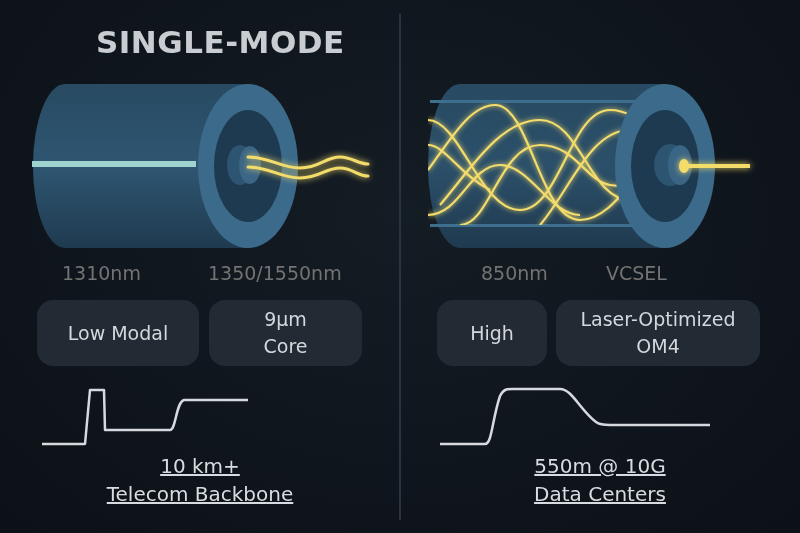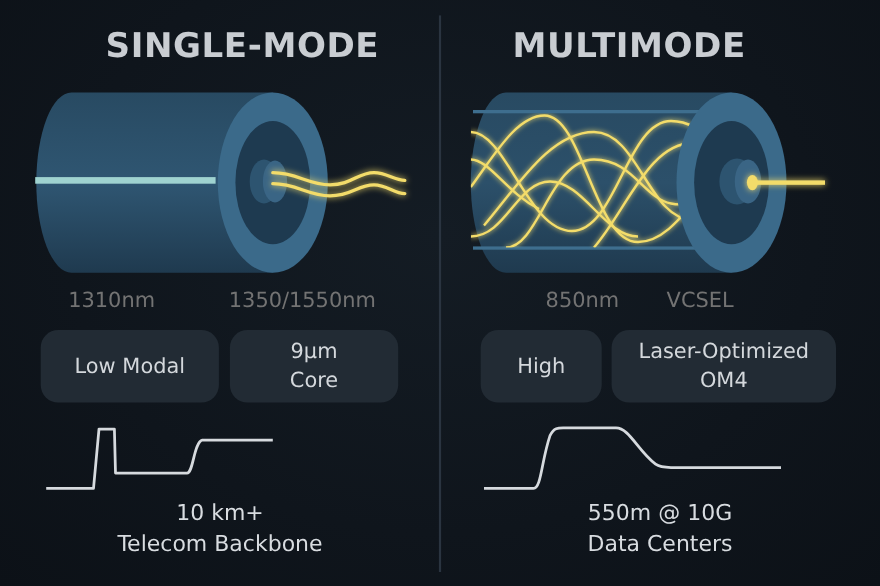--- a/index.html
+++ b/index.html
@@ -20,21 +20,21 @@
   .left .title { left:96px; }
   .right .title { left:66px; }
   svg.fiber { position:absolute; left:0; top:78px; }
   .label { position:absolute; top:262px; font-size:19px; color:#737373; white-space:nowrap; }
   .box {
     position:absolute; top:300px; height:66px; border-radius:16px; background:#222b34;
     display:flex; flex-direction:column; align-items:center; justify-content:center;
     font-size:19px; line-height:27px; color:#d4d8dc; text-align:center;
   }
   svg.pulse { position:absolute; left:0; top:380px; }
-  .foot { position:absolute; top:452px; width:400px; text-align:center; font-size:20px; line-height:28px; color:#d8dce0; }
+  .foot { position:absolute; top:452px; width:400px; text-align:center; font-size:20px; line-height:28px; color:#d8dce0;text-decoration:underline; }
   .foot .l1 { display:block; }
   .foot .l2 { display:block; }
 </style>
 </head>
 <body>
 
 <div class="divider"></div>
 
 <div class="panel left">
   <div class="title">SINGLE-MODE</div>
@@ -85,21 +85,20 @@
     <path d="M 42 444 L 85 444 L 90 390 L 104 390 L 105 430 L 170 430 C 176 430, 176 402, 184 400 L 248 400" fill="none" stroke="#d6dade" stroke-width="2.5" stroke-linejoin="round"></path>
   </svg>
 
   <div class="foot">
     <span class="l1">10 km+</span>
     <span class="l2">Telecom Backbone</span>
   </div>
 </div>
 
 <div class="panel right">
-  <div class="title">MULTIMODE</div>
 
   <svg class="fiber" width="400" height="180" viewBox="0 78 400 180">
     <defs>
       <linearGradient id="rbody" x1="0" y1="0" x2="0" y2="1">
         <stop offset="0" stop-color="#284a62"></stop>
         <stop offset="0.5" stop-color="#2c506a"></stop>
         <stop offset="1" stop-color="#1f3a4f"></stop>
       </linearGradient>
       <filter id="glowR" x="-20%" y="-20%" width="140%" height="140%">
         <feGaussianBlur stdDeviation="2.5" result="b"></feGaussianBlur>
@@ -127,21 +126,21 @@
     <ellipse cx="265" cy="166" rx="50" ry="82" fill="#3b6a8a"></ellipse>
     <ellipse cx="265" cy="166" rx="34" ry="56" fill="#1e3a50"></ellipse>
     <ellipse cx="270" cy="165" rx="16" ry="21" fill="#2d5470"></ellipse>
     <ellipse cx="280" cy="165" rx="12" ry="20" fill="#3a6585"></ellipse>
     <g filter="url(#glowL)">
       <ellipse cx="284" cy="166" rx="5" ry="7" fill="#f3dc6a"></ellipse>
       <rect x="284" y="164" width="66" height="4" fill="#f3dc6a"></rect>
     </g>
   </svg>
 
-  <div class="label" style="left:96px">850nm</div>
+  <div class="label" style="left:81px">850nm</div>
   <div class="label" style="left:206px">VCSEL</div>
 
   <div class="box" style="left:37px;width:110px">
     <span>High</span>
   </div>
   <div class="box" style="left:156px;width:204px">
     <span>Laser-Optimized</span>
     <span>OM4</span>
   </div>
 

